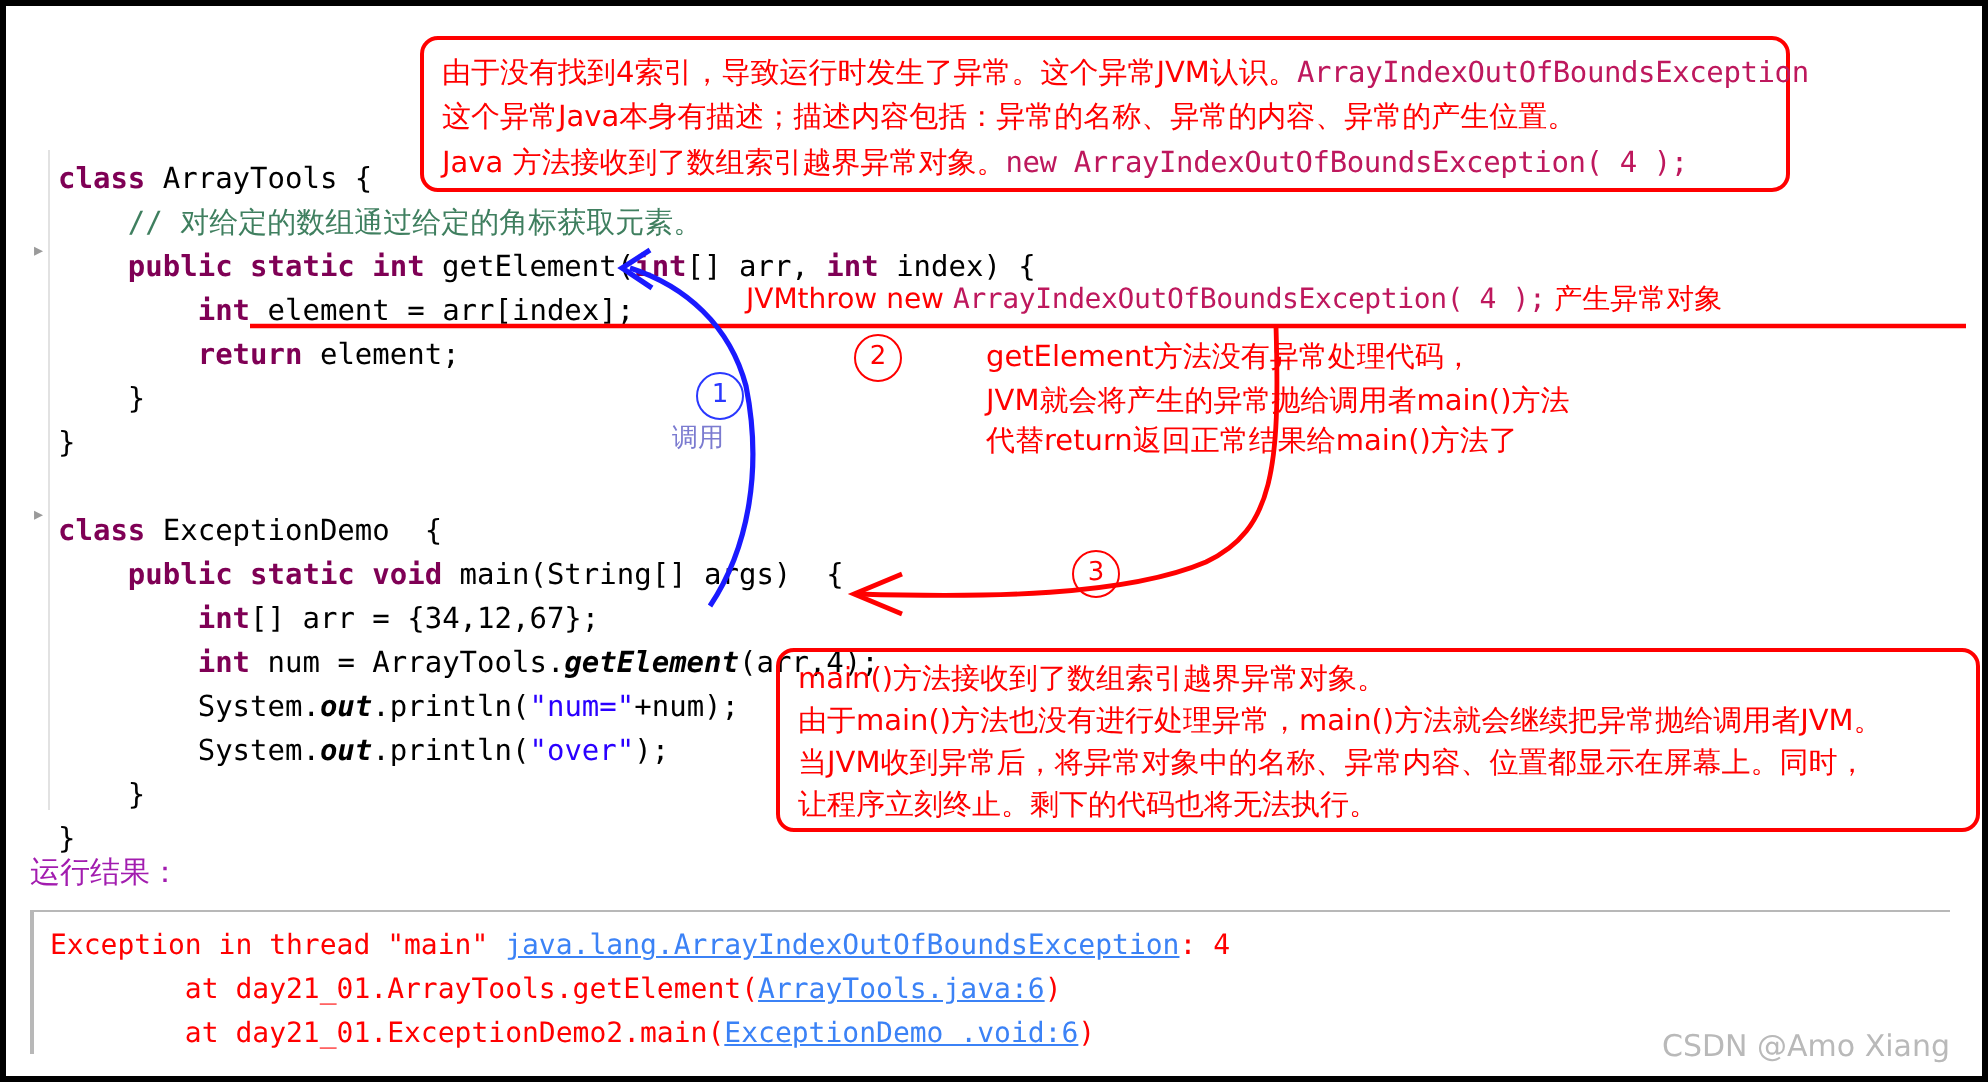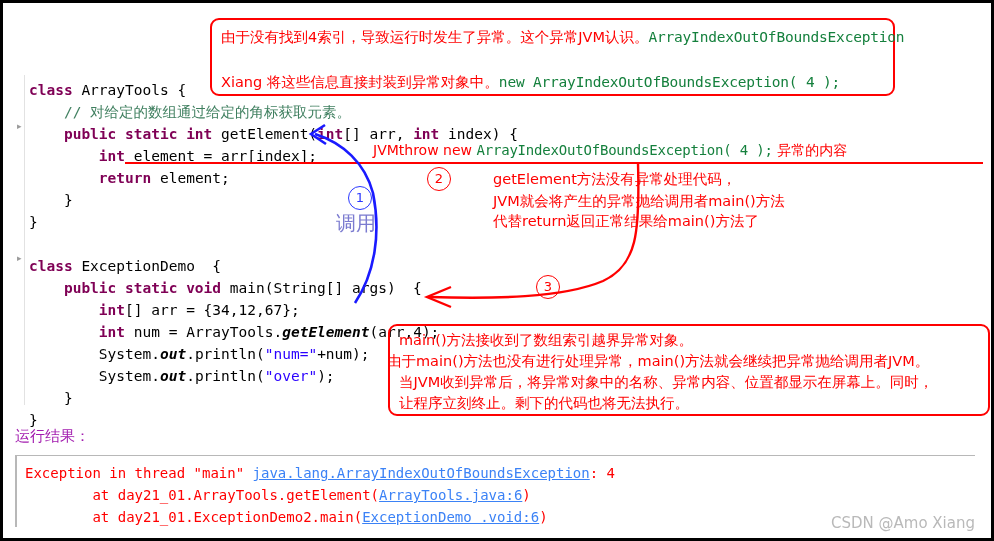--- a/index.html
+++ b/index.html
@@ -48,33 +48,33 @@
   .atext{
     position:absolute;
     color:#ff0000;
     font-size:14.5px;
     line-height:22px;
     white-space:nowrap;
     font-family:"DejaVu Sans","Liberation Sans",sans-serif;
   }
   .mono-blue{
     font-family:"DejaVu Sans Mono","Liberation Mono",monospace;
-    color:#15803d;
+    color:#be185d;
     letter-spacing:-0.2px;
   }
   
   .circ{
     position:absolute;width:22px;height:22px;border-radius:50%;
     border:1.4px solid #ff0000;color:#ff0000;
     font-size:13px;line-height:21px;text-align:center;
     font-family:"DejaVu Sans","Liberation Sans",sans-serif;
   }
   .circ.blue{border-color:#2a38ff;color:#2a38ff;}
   .callout-label{
-    position:absolute;color:#7b7bd0;font-size:20px;
+    position:absolute;color:#7b7bd0;font-size:13px;
   }
   
   .result-label{
     position:absolute;left:12px;top:424px;
     color:#a21caf;font-size:15px;
     font-family:"DejaVu Sans","Liberation Sans",sans-serif;
   }
   .console{
     position:absolute;left:12px;top:452px;width:960px;height:72px;
     border-top:1px solid #b8b8b8;
@@ -104,36 +104,37 @@
   <div class="fold" style="top:251px">▸</div>
 
   <div class="code" id="code-block"><div style="white-space: pre;"><span class="kw">class</span><span> ArrayTools {</span></div><div style="white-space: pre;">    <span class="cmt">// 对给定的数组通过给定的角标获取元素。</span></div><div style="white-space: pre;">    <span class="kw">public static int</span><span> getElement(</span><span class="kw">int</span><span>[] arr, </span><span class="kw">int</span><span> index) {</span></div><div style="white-space: pre;">        <span class="kw">int</span><span> element = arr[index];</span></div><div style="white-space: pre;">        <span class="kw">return</span><span> element;</span></div><div style="white-space: pre;">    <span>}</span></div><div style="white-space: pre;"><span>}</span></div><div style="white-space: pre;">&nbsp;</div><div style="white-space: pre;"><span class="kw">class</span><span> ExceptionDemo  {</span></div><div style="white-space: pre;">    <span class="kw">public static void</span><span> main(String[] args)  {</span></div><div style="white-space: pre;">        <span class="kw">int</span><span>[] arr = {34,12,67};</span></div><div style="white-space: pre;">        <span class="kw">int</span><span> num = ArrayTools.</span><span class="ital">getElement</span><span>(arr,4);</span></div><div style="white-space: pre;">        <span>System.</span><span class="ital">out</span><span>.println(</span><span class="str">"num="</span><span>+num);</span></div><div style="white-space: pre;">        <span>System.</span><span class="ital">out</span><span>.println(</span><span class="str">"over"</span><span>);</span></div><div style="white-space: pre;">    <span>}</span></div><div style="white-space: pre;"><span>}</span></div></div>
 
   <div class="abox" style="left:207px;top:15px;width:685px;height:78px;"></div>
 
   <div class="atext" style="left:218px;top:23px;">
     <span>由于没有找到4索引，导致运行时发生了异常。这个异常</span><span>JVM</span><span>认识。</span><span class="mono-blue">ArrayIndexOutOfBoundsException</span>
   </div>
 
+  <div class="atext" style="left:218px;top:45px;">这个异常Java本身有描述；描述内容包括：异常的名称、异常的内容、异常的产生位置。</div>
 
   <div class="atext" style="left:218px;top:68px;">
-    <span>Xiang 将这些信息直接封装到异常对象中。</span><span class="mono-blue">new ArrayIndexOutOfBoundsException( 4 );</span>
+    <span>Java 方法接收到了数组索引越界异常对象。</span><span class="mono-blue">new ArrayIndexOutOfBoundsException( 4 );</span>
   </div>
 
   <div class="atext" style="left:370px;top:136px;font-size:14px;">
-    <span>JVM</span><span>throw new </span><span class="mono-blue">ArrayIndexOutOfBoundsException( 4 );</span><span> 异常的内容</span>
+    <span>JVM</span><span>throw new </span><span class="mono-blue">ArrayIndexOutOfBoundsException( 4 );</span><span> 产生异常对象</span>
   </div>
 
   <div class="atext" style="left:490px;top:165px;">getElement方法没有异常处理代码，</div>
   <div class="atext" style="left:490px;top:187px;">JVM就会将产生的异常抛给调用者main()方法</div>
   <div class="atext" style="left:490px;top:207px;">代替return返回正常结果给main()方法了</div>
 
   <div class="abox" style="left:385px;top:321px;width:602px;height:92px;"></div>
   <div class="atext" style="left:396px;top:326px;">main()方法接收到了数组索引越界异常对象。</div>
-  <div class="atext" style="left:384px;top:347px;text-align:center;">由于main()方法也没有进行处理异常，main()方法就会继续把异常抛给调用者JVM。</div>
+  <div class="atext" style="left:396px;top:347px;text-align:center;">由于main()方法也没有进行处理异常，main()方法就会继续把异常抛给调用者JVM。</div>
   <div class="atext" style="left:396px;top:368px;">当JVM收到异常后，将异常对象中的名称、异常内容、位置都显示在屏幕上。同时，</div>
   <div class="atext" style="left:396px;top:389px;text-align:center;">让程序立刻终止。剩下的代码也将无法执行。</div>
 
   <svg class="overlay" viewBox="0 0 994 541">
 
     <line x1="122" y1="160" x2="980" y2="160" stroke="#ff0000" stroke-width="2.2"></line>
 
     <path d="M 635,160 C 637,230 634,262 600,278 C 560,295 490,296 426,294" stroke="#ff0000" stroke-width="2.4" fill="none"></path>
     <path d="M 448,284 L 424,294 L 448,304" stroke="#ff0000" stroke-width="2.4" fill="none"></path>
 

